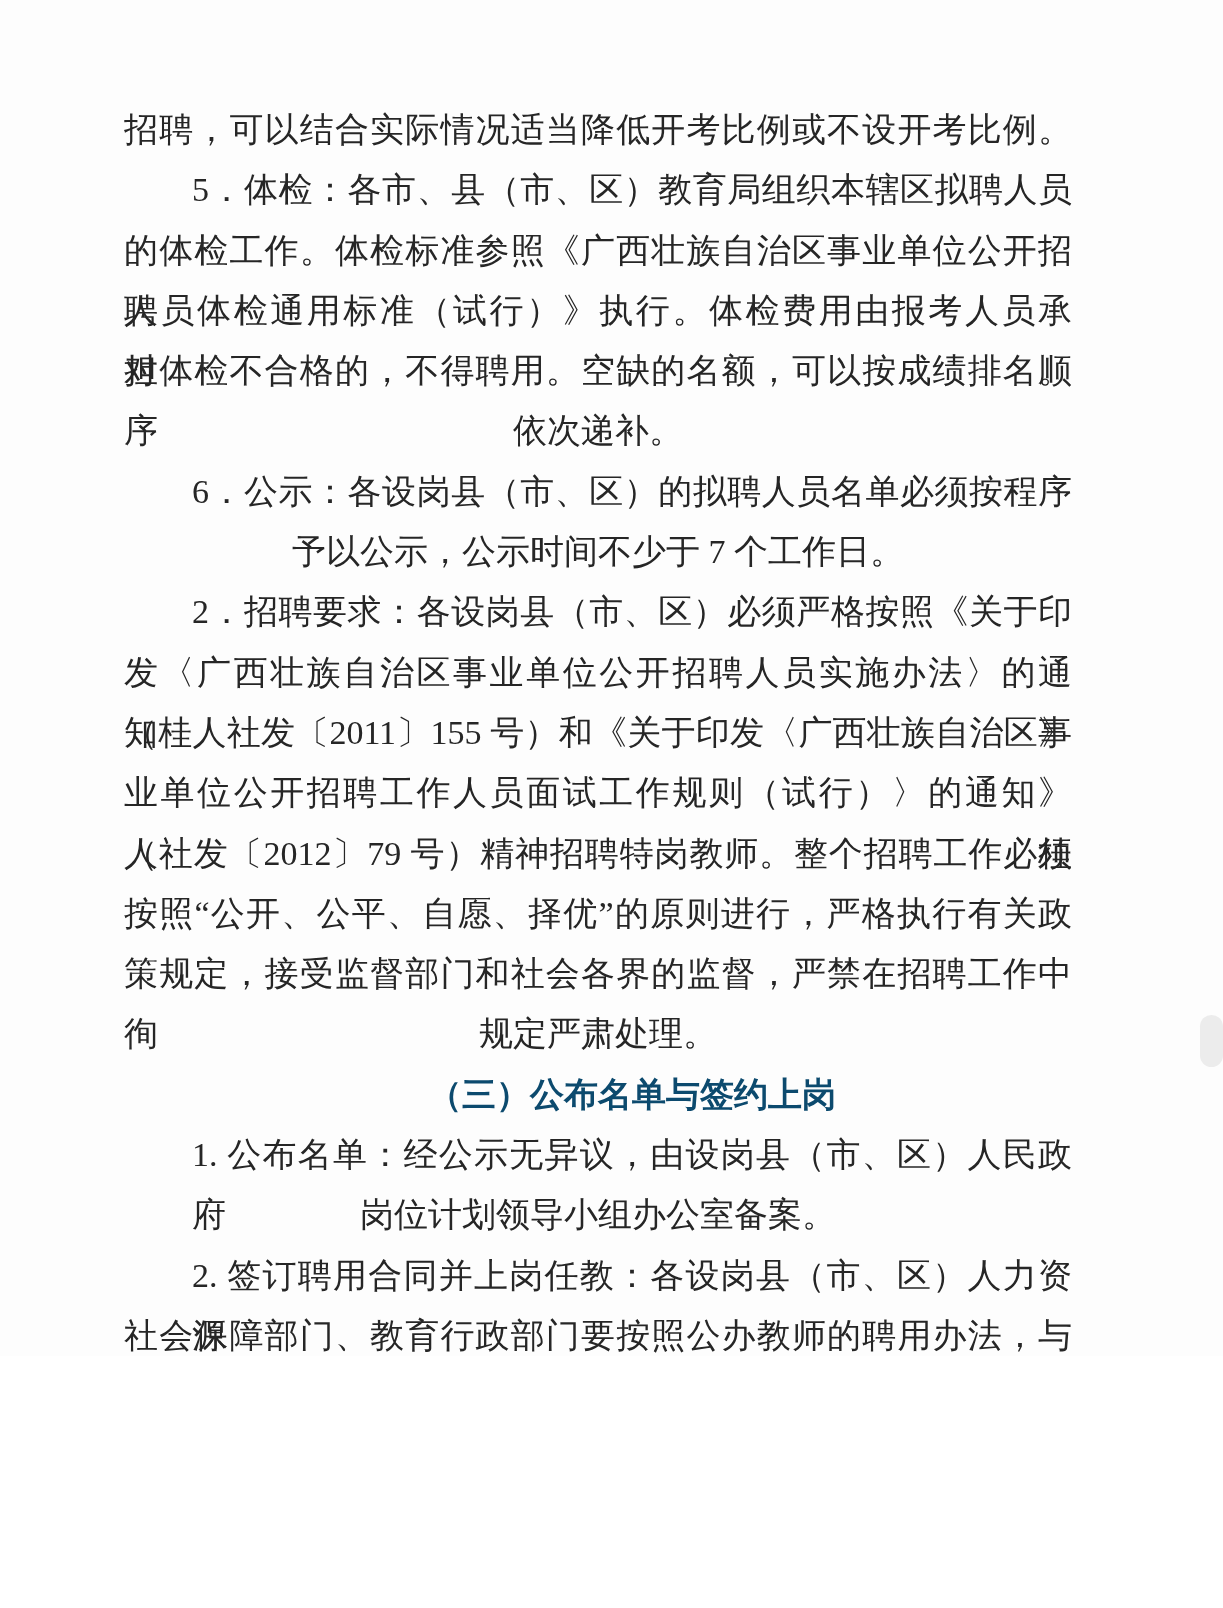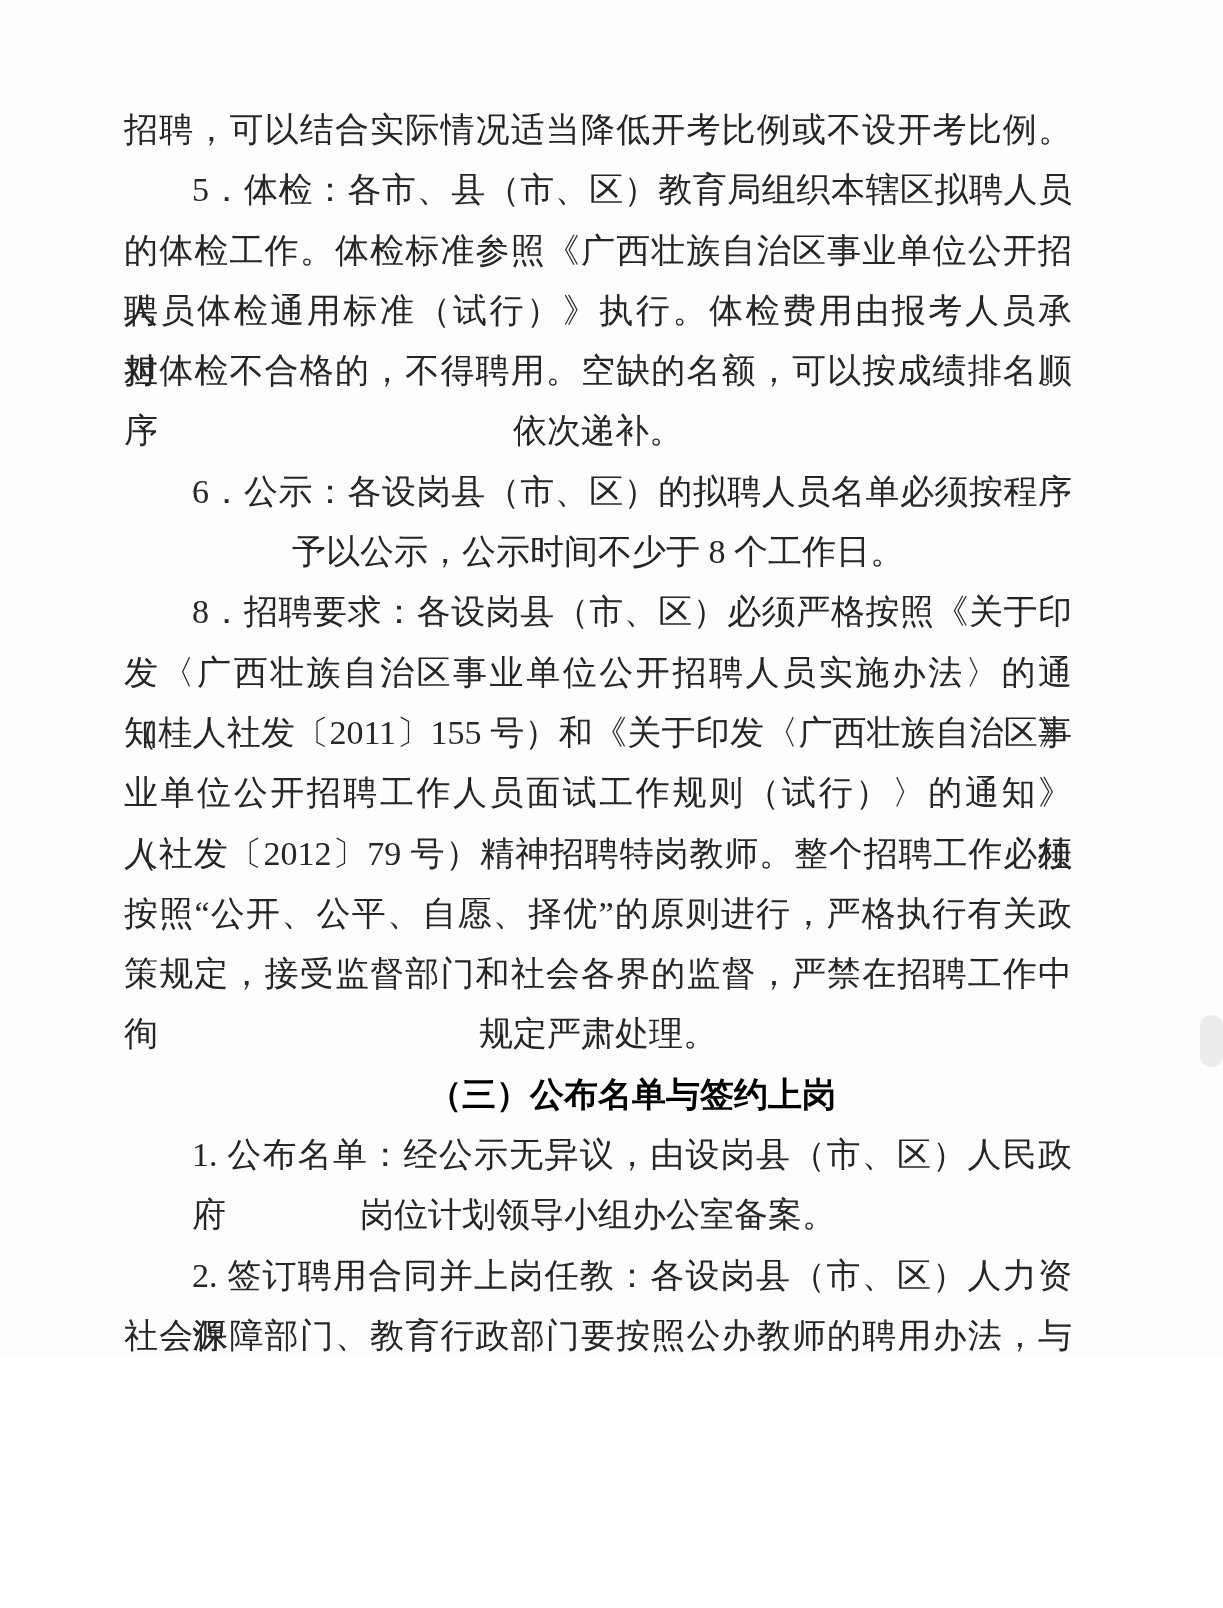--- a/index.html
+++ b/index.html
@@ -33,21 +33,21 @@
   .jl {
     white-space: normal;
     text-align: justify;
     text-align-last: justify;
   }
   .ind {
     padding-left: 68px;
   }
   .bold {
     font-weight: bold;
-    color: #000000;
+    color: #0c4a6e;
   }
   .pageno {
     position: absolute;
     top: 1497px;
     right: 126px;
     font-size: 31px;
     line-height: 40px;
     letter-spacing: 5px;
     color: #3a3a3a;
   }
@@ -66,22 +66,22 @@
 
 <div class="page">
   <div class="content">
     <div class="ln jl">招聘，可以结合实际情况适当降低开考比例或不设开考比例。</div>
     <div class="ln ind jl">5．体检：各市、县（市、区）教育局组织本辖区拟聘人员</div>
     <div class="ln jl">的体检工作。体检标准参照《广西壮族自治区事业单位公开招聘</div>
     <div class="ln jl">人员体检通用标准（试行）》执行。体检费用由报考人员承担。</div>
     <div class="ln jl">对体检不合格的，不得聘用。空缺的名额，可以按成绩排名顺序</div>
     <div class="ln">依次递补。</div>
     <div class="ln ind jl">6．公示：各设岗县（市、区）的拟聘人员名单必须按程序</div>
-    <div class="ln">予以公示，公示时间不少于 8 个工作日。</div>
-    <div class="ln ind jl">8．招聘要求：各设岗县（市、区）必须严格按照《关于印</div>
+    <div class="ln">予以公示，公示时间不少于 7 个工作日。</div>
+    <div class="ln ind jl">2．招聘要求：各设岗县（市、区）必须严格按照《关于印</div>
     <div class="ln jl">发〈广西壮族自治区事业单位公开招聘人员实施办法〉的通知》</div>
     <div class="ln jl">（桂人社发〔2011〕155 号）和《关于印发〈广西壮族自治区事</div>
     <div class="ln jl">业单位公开招聘工作人员面试工作规则（试行）〉的通知》（桂</div>
     <div class="ln jl">人社发〔2012〕79 号）精神招聘特岗教师。整个招聘工作必须</div>
     <div class="ln jl">按照“公开、公平、自愿、择优”的原则进行，严格执行有关政</div>
     <div class="ln jl">策规定，接受监督部门和社会各界的监督，严禁在招聘工作中徇</div>
     <div class="ln">规定严肃处理。</div>
     <div class="ln ind bold">（三）公布名单与签约上岗</div>
     <div class="ln ind jl">1. 公布名单：经公示无异议，由设岗县（市、区）人民政府</div>
     <div class="ln">岗位计划领导小组办公室备案。</div>

